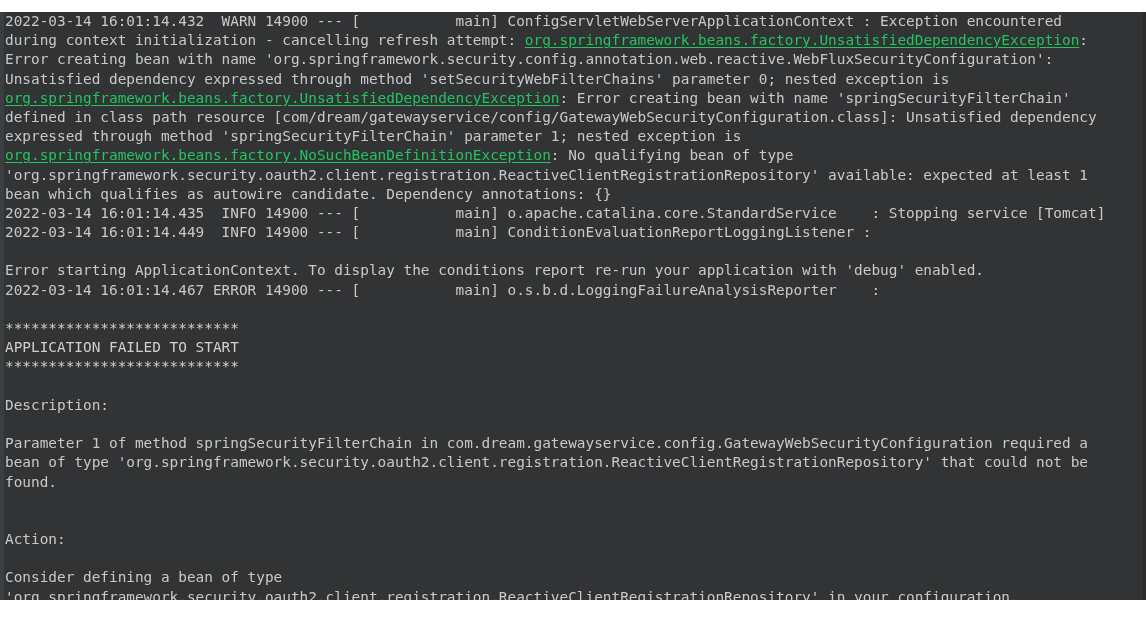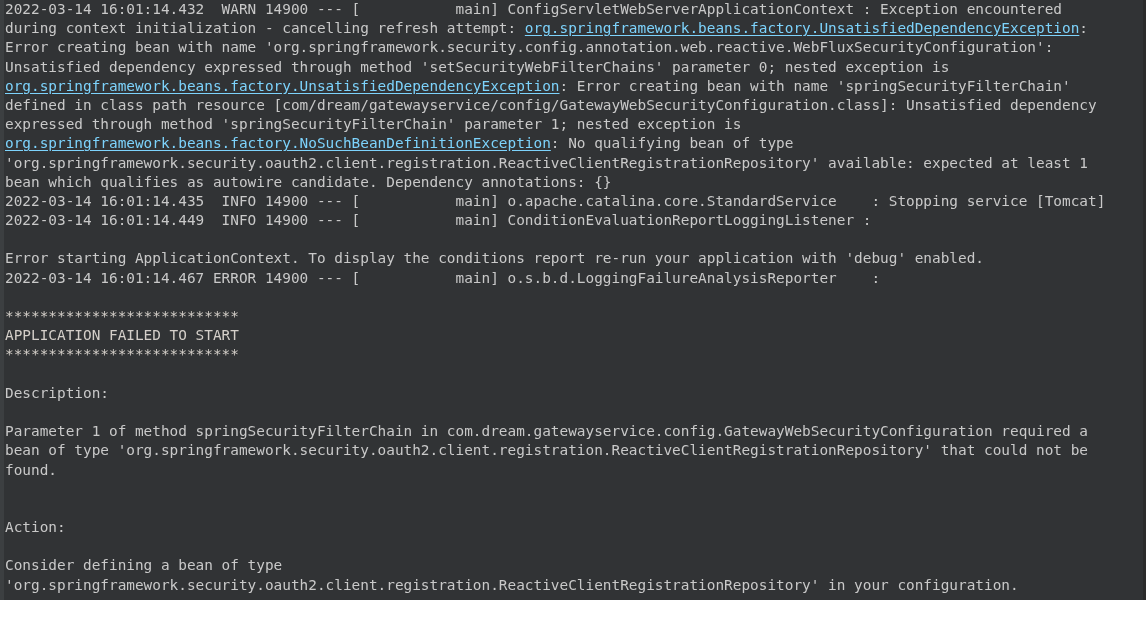--- a/index.html
+++ b/index.html
@@ -9,21 +9,21 @@
   }
   body {
     width: 1146px;
     height: 637px;
     overflow: hidden;
     font-family: "DejaVu Sans Mono", "Liberation Mono", monospace;
   }
   #console-window {
     position: absolute;
     left: 0;
-    top: 0;
+    top: 12px;
     width: 1146px;
     height: 600px;
     background: #313335;
     box-sizing: border-box;
     overflow: hidden;
   }
   #left-gutter {
     position: absolute;
     left: 0;
     top: 0;
@@ -51,21 +51,21 @@
     letter-spacing: 0px;
     white-space: pre;
     overflow: hidden;
   }
   .line {
     height: 19.2px;
     white-space: pre;
     font-family: "DejaVu Sans Mono", "Liberation Mono", monospace;
   }
   .link {
-    color: #7dd3fc;
+    color: #22c55e;
     text-decoration: underline;
     text-underline-offset: 2px;
     cursor: pointer;
     text-align: center;
   }
   .banner {
     color: #d4cfc9;
   }
   #bottom-panel {
     position: absolute;

